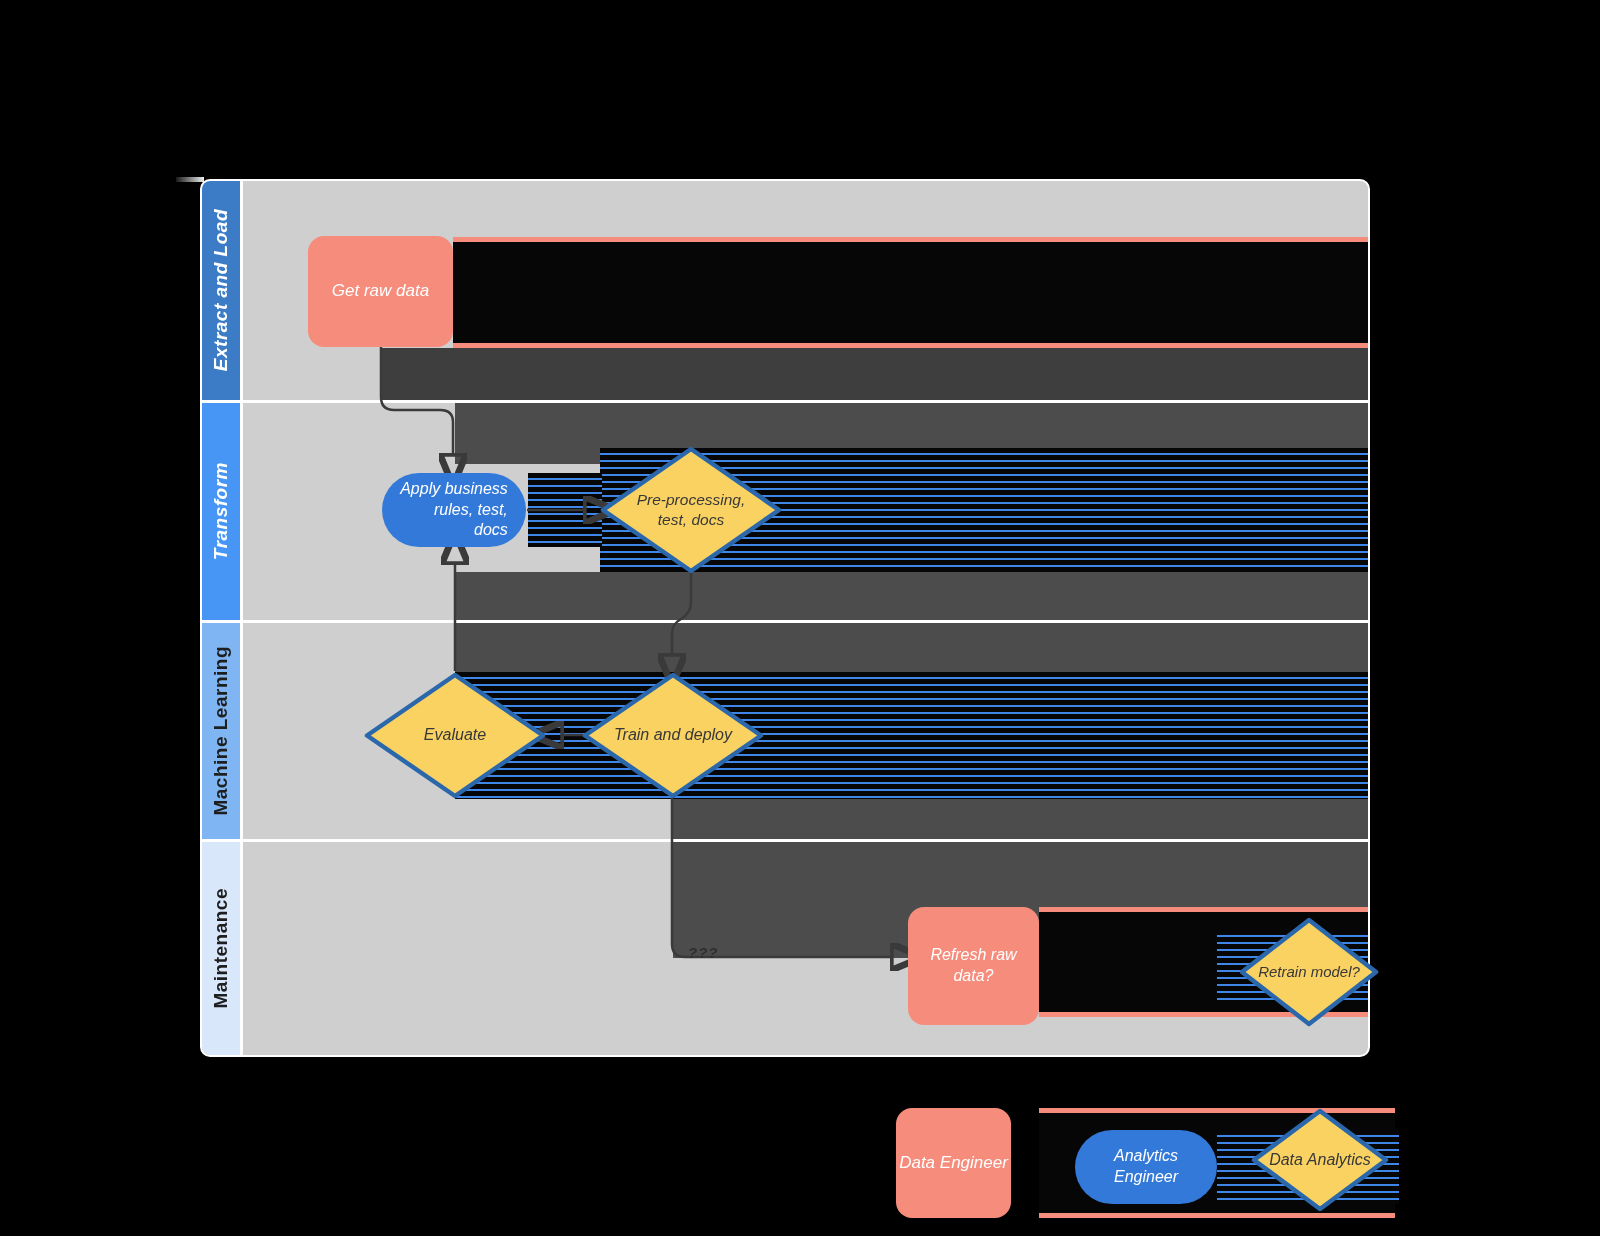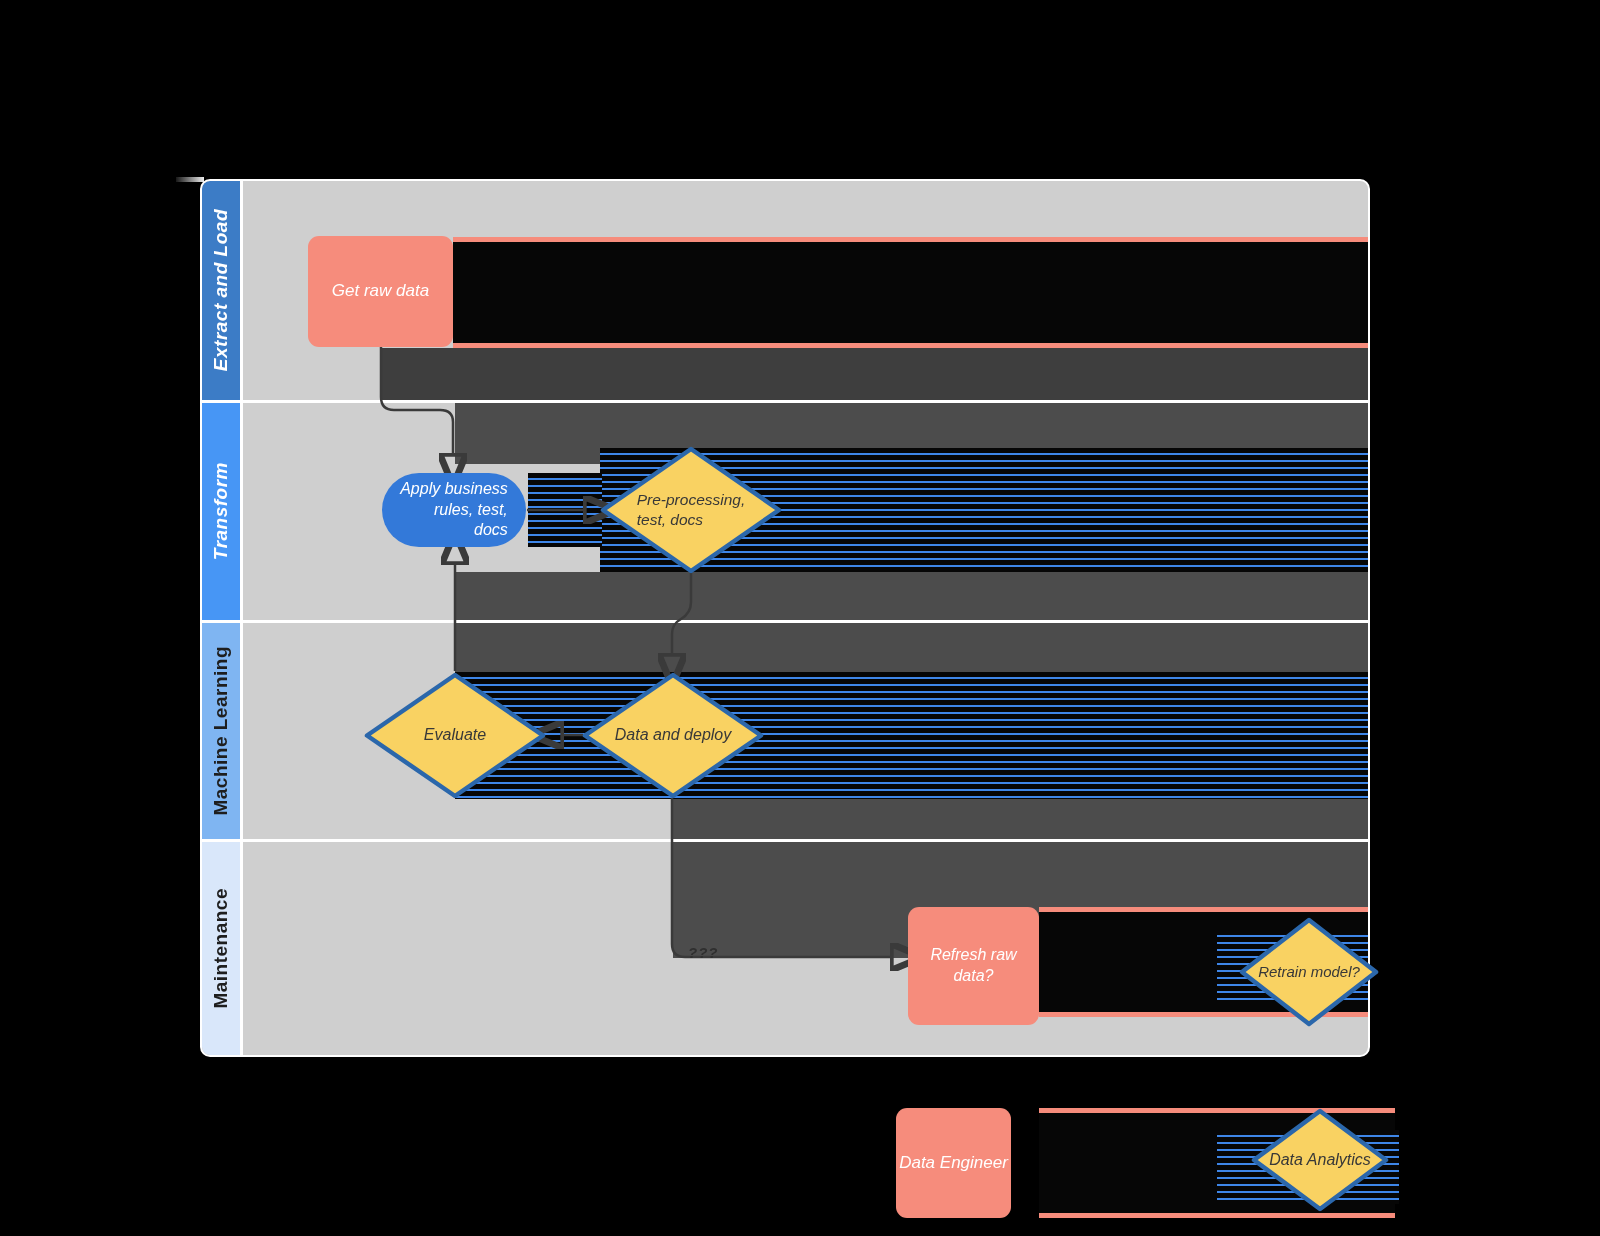--- a/index.html
+++ b/index.html
@@ -35,28 +35,28 @@
   .b-edged{background:#060606;border-top:5px solid #F68C7C;border-bottom:5px solid #F68C7C;}
   .b-stripes{background:repeating-linear-gradient(to bottom,#060606 0px,#060606 5px,#3E86E8 5px,#3E86E8 7px);}
   
   .arrows{position:absolute;left:0;top:0;z-index:5;pointer-events:none;}
   .arrows path{fill:none;stroke:#3A3A3A;stroke-width:2.5;}
   
   .node{
     position:absolute;z-index:6;display:flex;align-items:center;justify-content:center;
     text-align:center;font-style:italic;white-space:pre-line;line-height:1.3;
   }
-  .box{border-radius:11px;color:#FFF;font-size:17px;}
+  .box{border-radius:16px;color:#FFF;font-size:17px;}
   .pill{border-radius:40px;color:#FFF;font-size:16px;}
   .salmon{background:#F68C7C;}
   .blue{background:#3379D9;text-align:right;}
   .diamond{background:transparent;}
   .diamond svg{position:absolute;left:0;top:0;}
   .diamond polygon{fill:#F9D262;stroke:#2B67AB;stroke-width:4.5;stroke-linejoin:round;}
-  .dlabel{position:relative;z-index:2;color:#383838;font-size:16px;white-space:pre-line;text-align:left;}
+  .dlabel{position:relative;z-index:2;color:#383838;font-size:16px;white-space:pre-line;text-align:center;}
   .edge-label{
     position:absolute;z-index:7;color:#2F2F2F;font-size:15px;font-weight:bold;font-style:italic;letter-spacing:1px;
   }
   .edge-dash{position:absolute;left:176px;top:177px;width:28px;height:5px;z-index:4;
     background:linear-gradient(to left,#ECECEC,rgba(236,236,236,0.1));}
 </style>
 </head>
 <body>
 
 <div id="root">
@@ -135,21 +135,21 @@
     <svg width="184" height="129" viewBox="0 0 184 129">
       <polygon points="92,4 180,64.5 92,125 4,64.5"></polygon>
     </svg>
     <div class="dlabel">Evaluate</div>
   </div>
 
   <div class="node diamond" style="left:581px;top:671px;width:184px;height:129px">
     <svg width="184" height="129" viewBox="0 0 184 129">
       <polygon points="92,4 180,64.5 92,125 4,64.5"></polygon>
     </svg>
-    <div class="dlabel">Data and deploy</div>
+    <div class="dlabel">Train and deploy</div>
   </div>
 
   <div class="node box salmon" style="left:908px;top:907px;width:131px;height:118px;font-size:16px">
     <span>Refresh raw
 data?</span>
   </div>
 
 
   <div class="node diamond" style="left:1238px;top:916px;width:142px;height:112px">
     <svg width="142" height="112" viewBox="0 0 142 112">
@@ -158,20 +158,24 @@
     <div class="dlabel" style="font-size:15px">Retrain model?</div>
   </div>
 
   <div class="band b-edged" style="left:1039px;top:1108px;width:356px;height:110px;z-index:2"></div>
   <div class="band b-stripes" style="left:1217px;top:1130px;width:182px;height:74px;z-index:2"></div>
 
   <div class="node box salmon" style="left:896px;top:1108px;width:115px;height:110px">
     <span>Data Engineer</span>
   </div>
 
+  <div class="node pill blue" style="left:1075px;top:1130px;width:142px;height:74px">
+    <span>Analytics
+Engineer</span>
+  </div>
 
   <div class="node diamond" style="left:1250px;top:1107px;width:140px;height:106px">
     <svg width="140" height="106" viewBox="0 0 140 106">
       <polygon points="70,4 136,53 70,102 4,53"></polygon>
     </svg>
     <div class="dlabel">Data Analytics</div>
   </div>
 
 </div>
 

